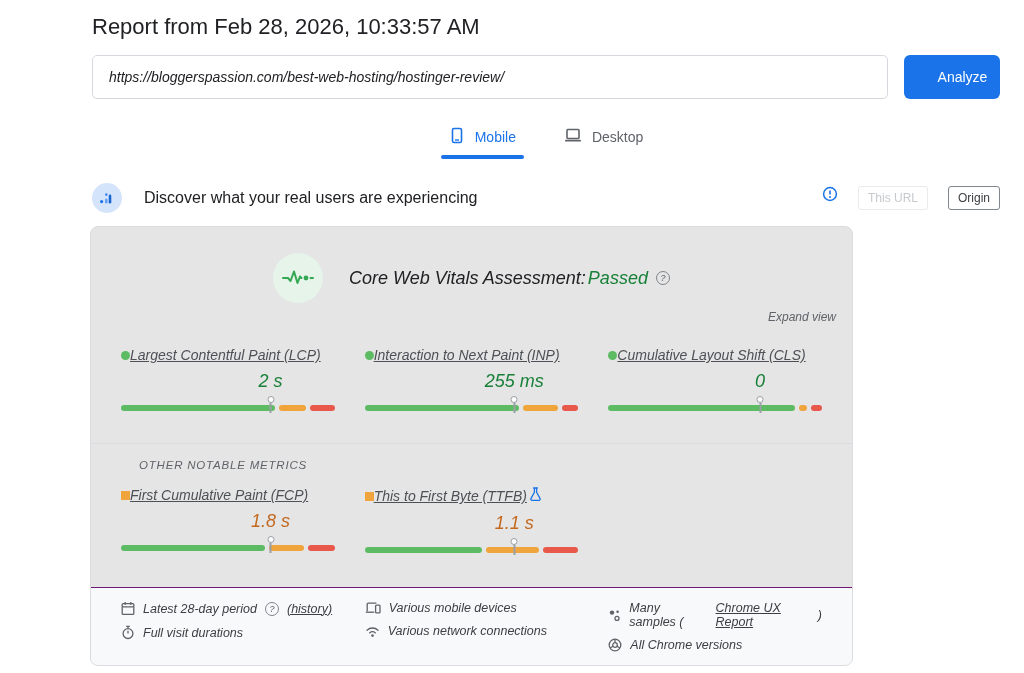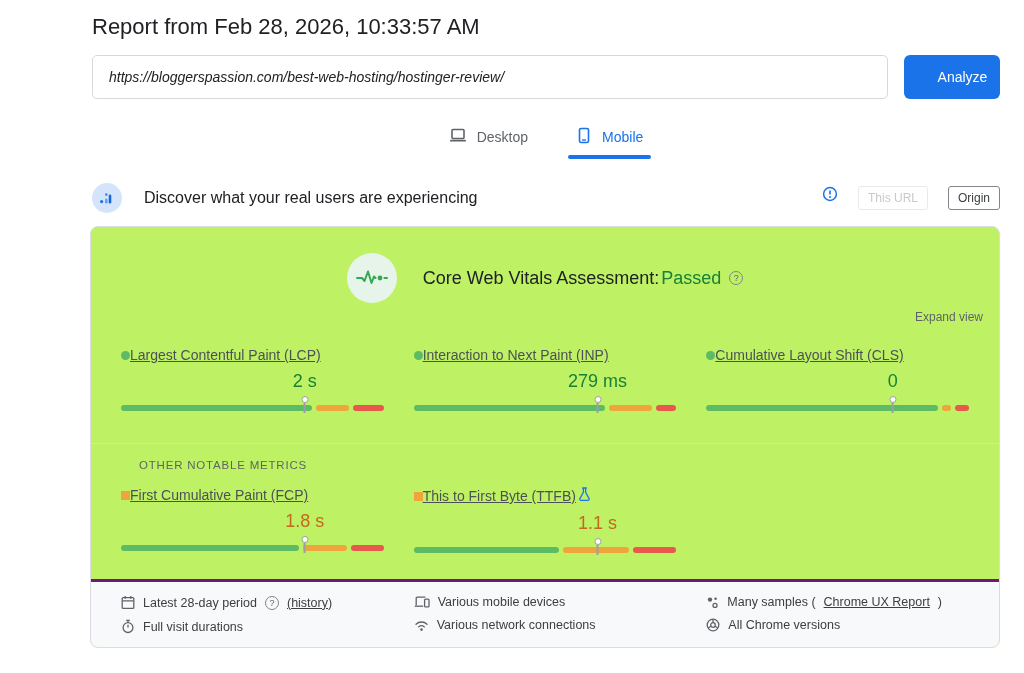--- a/index.html
+++ b/index.html
@@ -25,22 +25,22 @@
   .field-header { display:flex; align-items:center; margin-top:24px; }
   .field-icon-circle { width:30px; height:30px; border-radius:50%; background:#d4e4fb;
     display:flex; align-items:center; justify-content:center; }
   .field-title { margin-left:22px; font-size:16px; font-weight:500; color:#202124; }
   .field-controls { margin-left:auto; display:flex; align-items:flex-start; gap:20px; }
   .scope-btn { font-size:12px; padding:4px 9px; border-radius:3px; background:#fff;
     font-family:"Liberation Sans",sans-serif; cursor:pointer; }
   .scope-btn.disabled { color:#c6cacd; border:1px solid #e8eaed; }
   .scope-btn.enabled { color:#3c4043; border:1px solid #80868b; }
 
-  .card { width:910px; margin:13px 0 0 90px; border:1px solid #dadce0; border-radius:8px;
-    background:#bef264; overflow:hidden; }
+  .card { width:763px; margin:13px 0 0 90px; border:1px solid #dadce0; border-radius:8px;
+    background:#e5e5e5; overflow:hidden;font-style:italic; }
   .cwv-header { display:flex; align-items:center; justify-content:center; margin-top:26px; }
   .cwv-icon-circle { width:50px; height:50px; border-radius:50%; background:#e6f4ea;
     display:flex; align-items:center; justify-content:center; margin-right:26px; }
   .cwv-title { font-size:18px; color:#202124; }
   .cwv-status { font-size:18px; font-weight:500; color:var(--text-good); margin-left:2px; }
   .help-circle { display:inline-flex; align-items:center; justify-content:center; width:14px; height:14px;
     border:1px solid #80868b; border-radius:50%; font-size:9px; color:#5f6368; margin-left:8px; }
   .expand-row { text-align:right; padding-right:16px; margin-top:4px; }
   .expand-link { font-size:12px; color:#5f6368; cursor:pointer; }
 
@@ -54,58 +54,58 @@
   .bar { position:absolute; left:0; right:0; bottom:10px; height:6px; display:flex; gap:4px; }
   .seg { height:6px; border-radius:3px; }
   .marker { position:absolute; bottom:8px; width:7px; transform:translateX(-50%);
     display:flex; flex-direction:column; align-items:center; }
   .marker-head { width:7px; height:7px; border:1.5px solid #9aa0a6; border-radius:50%; background:#fff; }
   .marker-stem { width:2px; height:10px; background:#9aa0a6; }
 
   .divider { height:1px; background:#dadce0; margin-top:22px; }
   .section-label { font-size:11.5px; letter-spacing:0.8px; color:#5f6368; margin:15px 48px 0; }
 
-  .card-footer { margin-top:16px; background:#f8f9fa; border-top:3px solid #701a75;
+  .card-footer { margin-top:24px; background:#f8f9fa; border-top:1px solid #701a75;
     padding:13px 30px; display:grid; grid-template-columns:1fr 1fr 1fr; gap:30px; }
   .foot-col { display:flex; flex-direction:column; gap:9px; }
   .foot-item { display:flex; align-items:center; gap:8px; font-size:12.5px; color:#3c4043; }
   .foot-link { text-decoration:underline; color:#3c4043; cursor:pointer; }
   .foot-item svg { flex:none; }
   .flask-icon { margin-left:2px; }
 </style>
 </head>
 <body>
 
 <div class="content">
   <h1 class="page-title">Report from Feb 28, 2026, 10:33:57 AM</h1>
 
   <div class="url-row">
     <input class="url-input" type="text" value="https://bloggerspassion.com/best-web-hosting/hostinger-review/" style="">
     <button class="analyze-btn">Analyze</button>
   </div>
 
   <div class="tabs">
+    <div class="tab active">
+      <span>
+        <svg width="16" height="17" viewBox="0 0 16 17" fill="none">
+          <rect x="3.5" y="1.5" width="9" height="14" rx="1.6" stroke="#1a73e8" stroke-width="1.6"></rect>
+          <line x1="6" y1="13" x2="10" y2="13" stroke="#1a73e8" stroke-width="1.4"></line>
+        </svg>
+      </span>
+      <span>Mobile</span>
+      <div class="tab-underline"></div>
+    </div>
     <div class="tab">
       <span>
         <svg width="18" height="15" viewBox="0 0 18 15" fill="none">
           <rect x="3" y="1.5" width="12" height="9" rx="1" stroke="#5f6368" stroke-width="1.6"></rect>
           <rect x="1" y="11.8" width="16" height="1.8" rx="0.9" fill="#5f6368"></rect>
         </svg>
       </span>
       <span>Desktop</span>
-    </div>
-    <div class="tab active">
-      <span>
-        <svg width="16" height="17" viewBox="0 0 16 17" fill="none">
-          <rect x="3.5" y="1.5" width="9" height="14" rx="1.6" stroke="#1a73e8" stroke-width="1.6"></rect>
-          <line x1="6" y1="13" x2="10" y2="13" stroke="#1a73e8" stroke-width="1.4"></line>
-        </svg>
-      </span>
-      <span>Mobile</span>
-      <div class="tab-underline"></div>
     </div>
   </div>
 
   <div class="field-header">
     <div class="field-icon-circle">
       <svg width="20" height="20" viewBox="0 0 20 20" fill="none">
         <circle cx="4.6" cy="13.6" r="1.6" fill="#1a73e8"></circle>
         <rect x="8" y="10.6" width="2.6" height="5" rx="1.3" fill="#669df6"></rect>
         <rect x="11.7" y="6.6" width="2.6" height="9" rx="1.3" fill="#1967d2"></rect>
         <circle cx="9.3" cy="6.6" r="1.3" fill="#4285f4"></circle>
@@ -161,21 +161,21 @@
             <div class="marker-stem"></div>
         </div>
       </div>
     </div>
     <div class="metric">
       <div class="metric-head">
         <span class="bullet-dot"></span>
         <span class="metric-link">Interaction to Next Paint (INP)</span>
       </div>
       <div class="metric-chart">
-        <span class="metric-value" style="left: 70%; color: var(--text-good);">279 ms</span>
+        <span class="metric-value" style="left: 70%; color: var(--text-good);">255 ms</span>
         <div class="bar">
             <div class="seg" style="flex-grow: 75; background: var(--bar-good);"></div>
             <div class="seg" style="flex-grow: 17; background: var(--bar-ni);"></div>
             <div class="seg" style="flex-grow: 8; background: var(--bar-poor);"></div>
           </div>
         <div class="marker" style="left: 70%;">
           <div class="marker-head"></div>
             <div class="marker-stem"></div>
         </div>
       </div>

